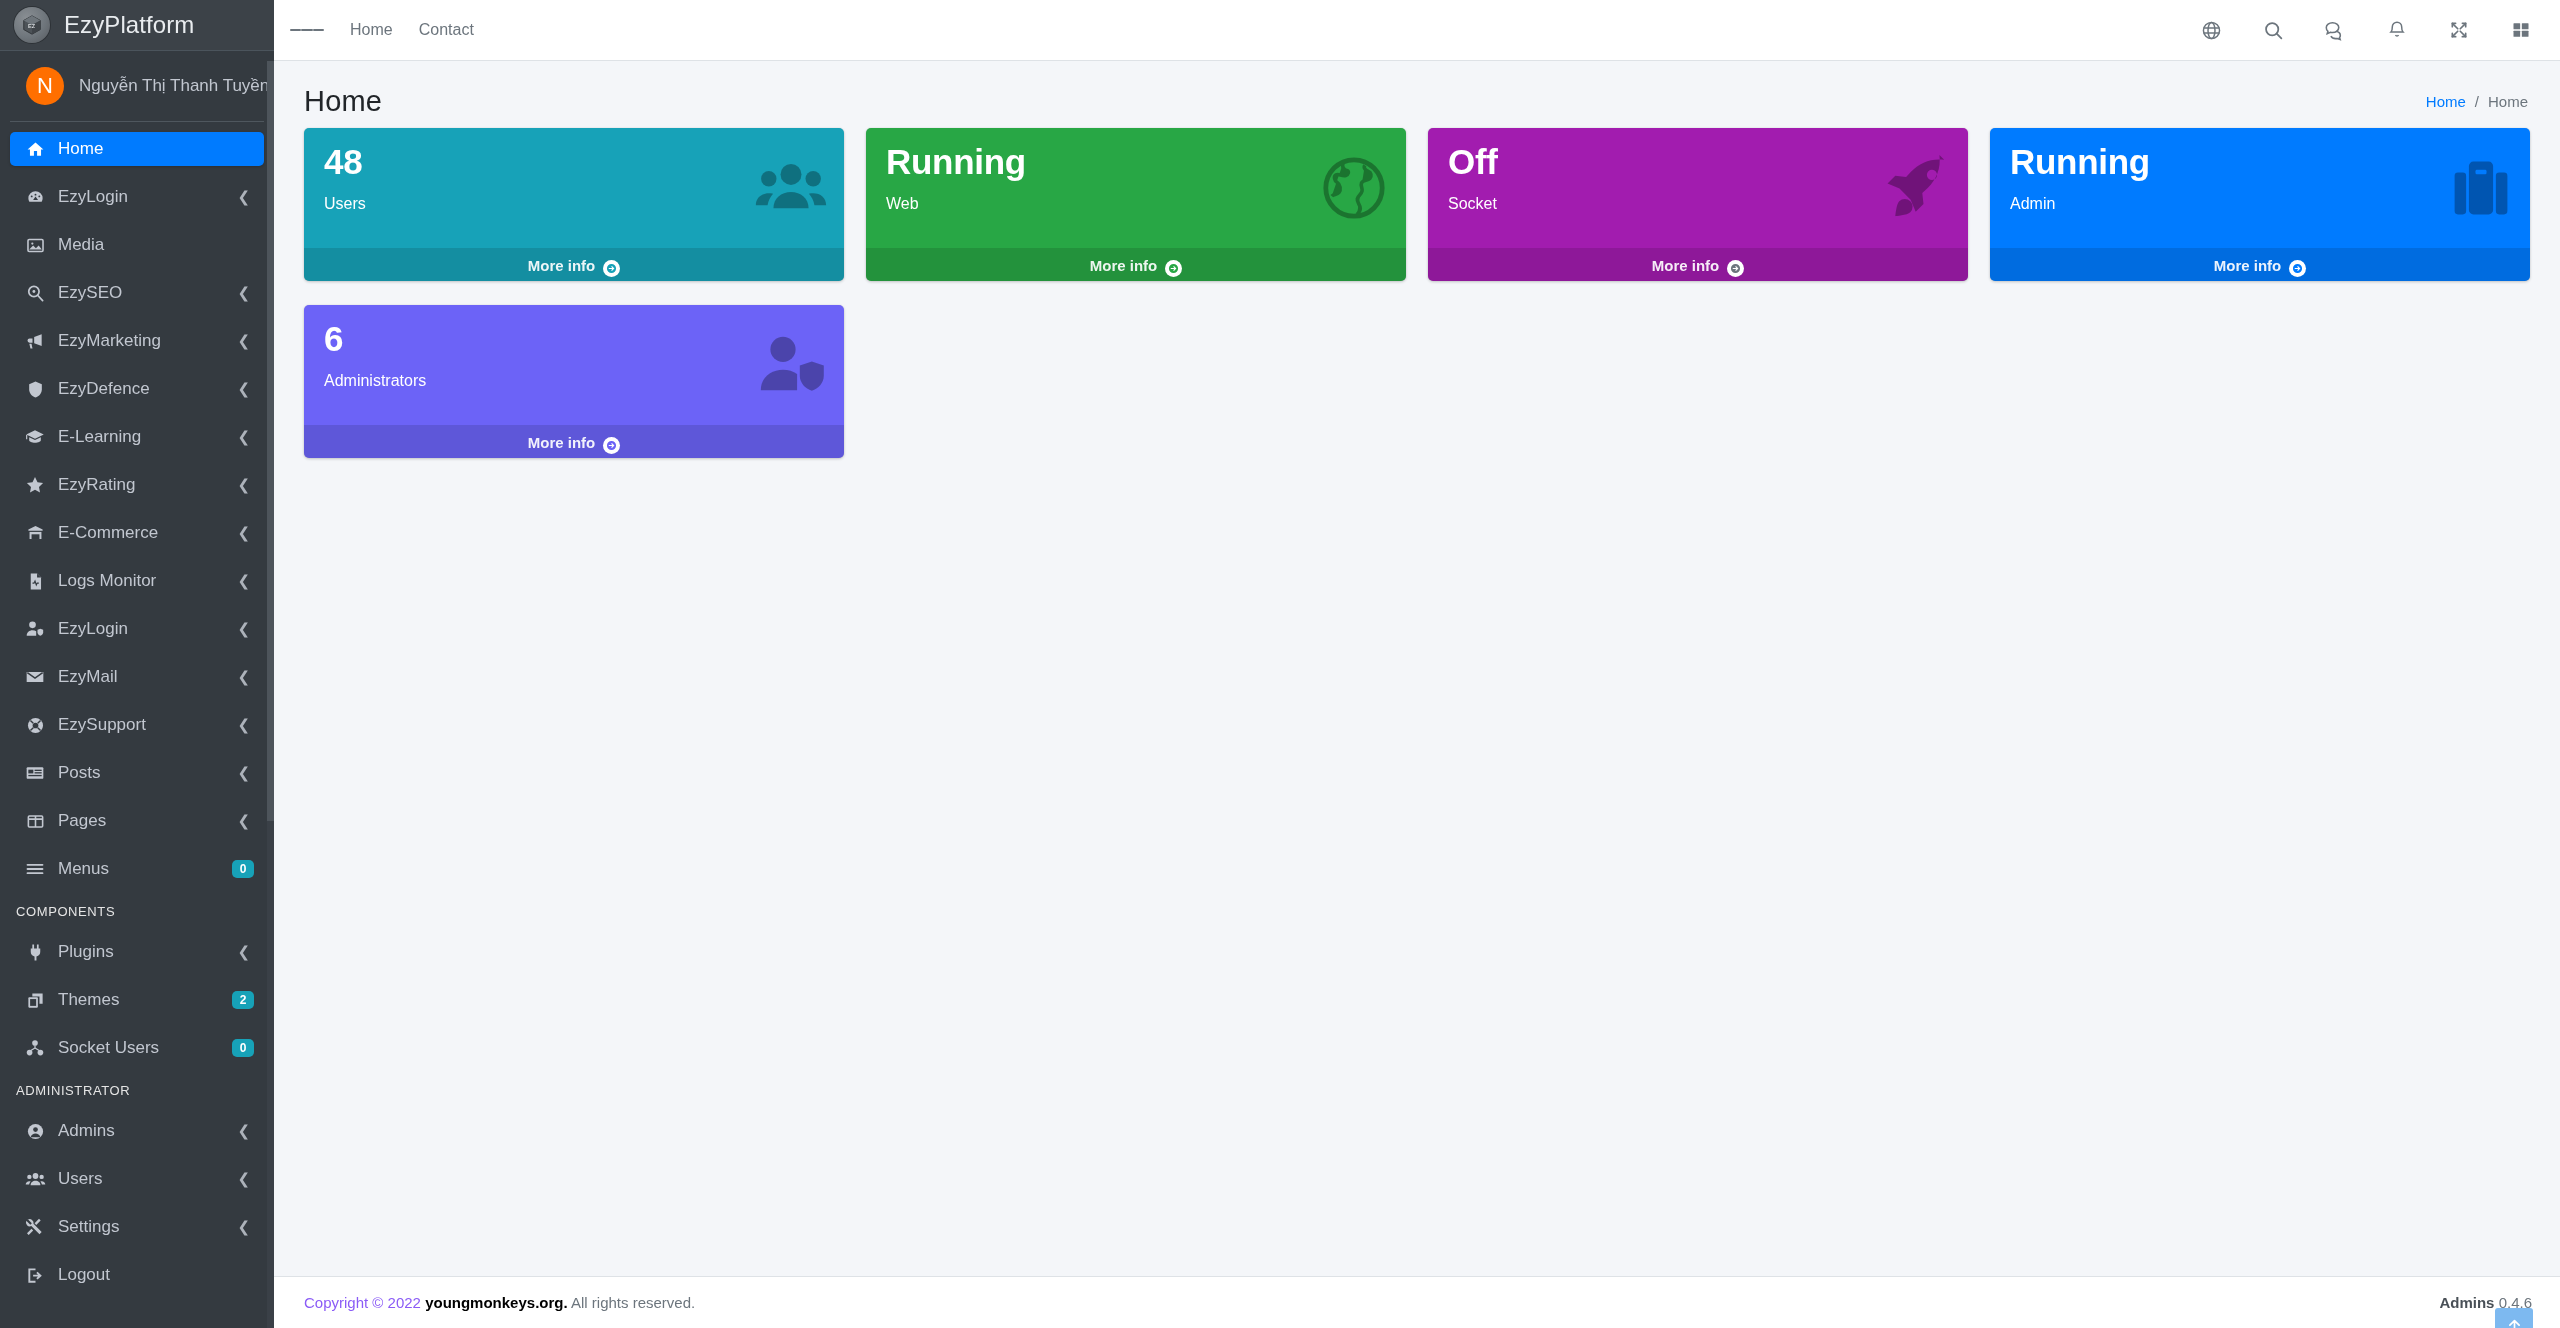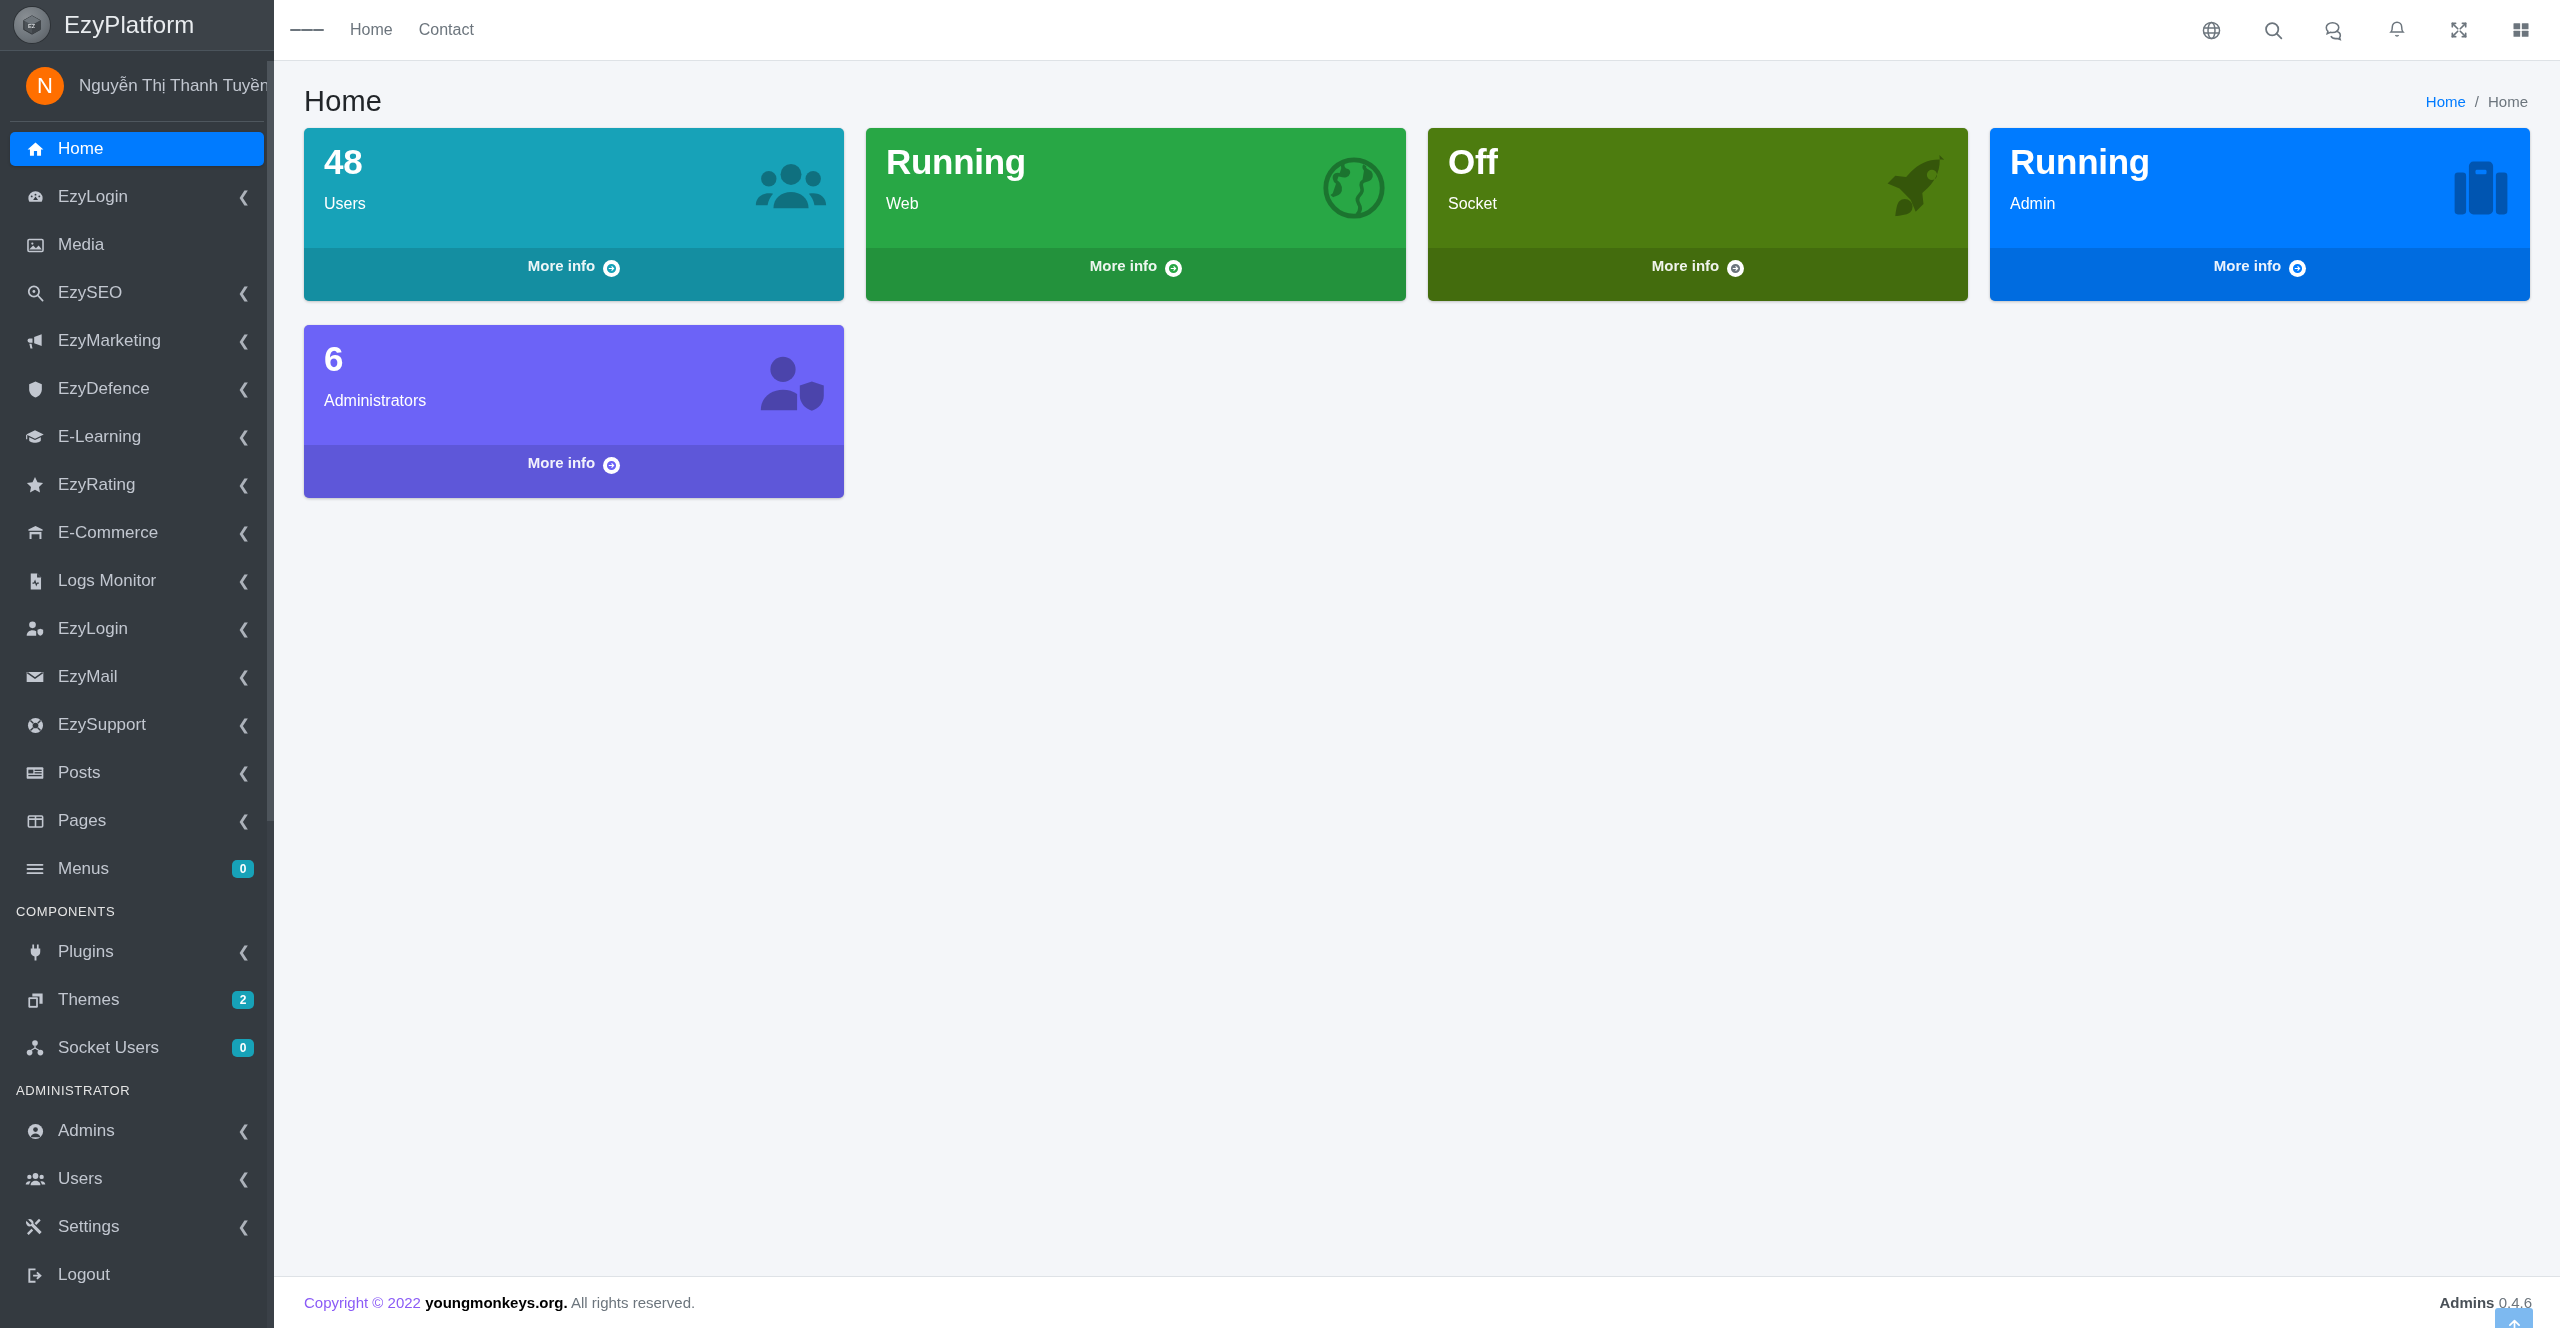--- a/index.html
+++ b/index.html
@@ -144,21 +144,21 @@
   .ib-number { font-size:35px; font-weight:bold; line-height:1.05; letter-spacing:-.3px; }
   .ib-label { font-size:16px; margin-top:14px; }
   .ib-icon {
     position:absolute; right:16px; top:50%; transform:translateY(-50%);
     opacity:.3; color:#000;
   }
   .ib-icon svg { display:block; }
   .ib-footer {
     display:block; text-align:center;
     font-size:15px; font-weight:bold; color:rgba(255,255,255,.92);
-    padding:9px 0 24px;
+    padding:9px 0 4px;
     cursor:pointer;
     position:relative;
     background:rgba(0,0,0,.12);
   }
   .ib-footer .arrow-circ {
     display:inline-flex; align-items:center; justify-content:center;
     width:17px; height:17px; border-radius:50%;
     background:#fff; margin-left:8px; vertical-align:-3px;
   }
   .ib-footer .arrow-circ svg { display:block; }
@@ -593,21 +593,21 @@
               <span>More info</span><span class="arrow-circ">
                   <svg width="11" height="11" viewBox="0 0 24 24" fill="#28a745">
                     <path d="M12 2a10 10 0 100 20 10 10 0 000-20zm1 4.6l5.4 5.4-5.4 5.4-1.7-1.7 2.5-2.5H6v-2.4h7.8L11.3 8.3z"></path>
                   </svg>
                 </span>
             </a>
           </div>
         </div>
 
         <div class="col">
-          <div class="info-box" style="background:#4d7c0f">
+          <div class="info-box" style="background:#a21caf">
             <div class="ib-inner">
               <div class="ib-number">Off</div>
               <div class="ib-label">Socket</div>
               <span class="ib-icon">
                 <svg width="72" height="72" viewBox="0 0 24 24" fill="currentColor">
                     <path d="M21.4 2.6c-4.3-.6-8.2 1-11 3.9l-1.7 1.8-3.6-.4-2.6 2.6 4 1.7 3.7 3.7 1.7 4 2.6-2.6-.4-3.6 1.8-1.7c2.9-2.8 4.5-6.7 3.9-11zm-5.2 6.3a1.7 1.7 0 112.4-2.4 1.7 1.7 0 01-2.4 2.4z"></path>
                     <path d="M6.4 16.4c-1 1-1.3 5-1.3 5s4-.3 5-1.3a2.6 2.6 0 00-3.7-3.7z"></path>
                   </svg>
               </span>
             </div>

